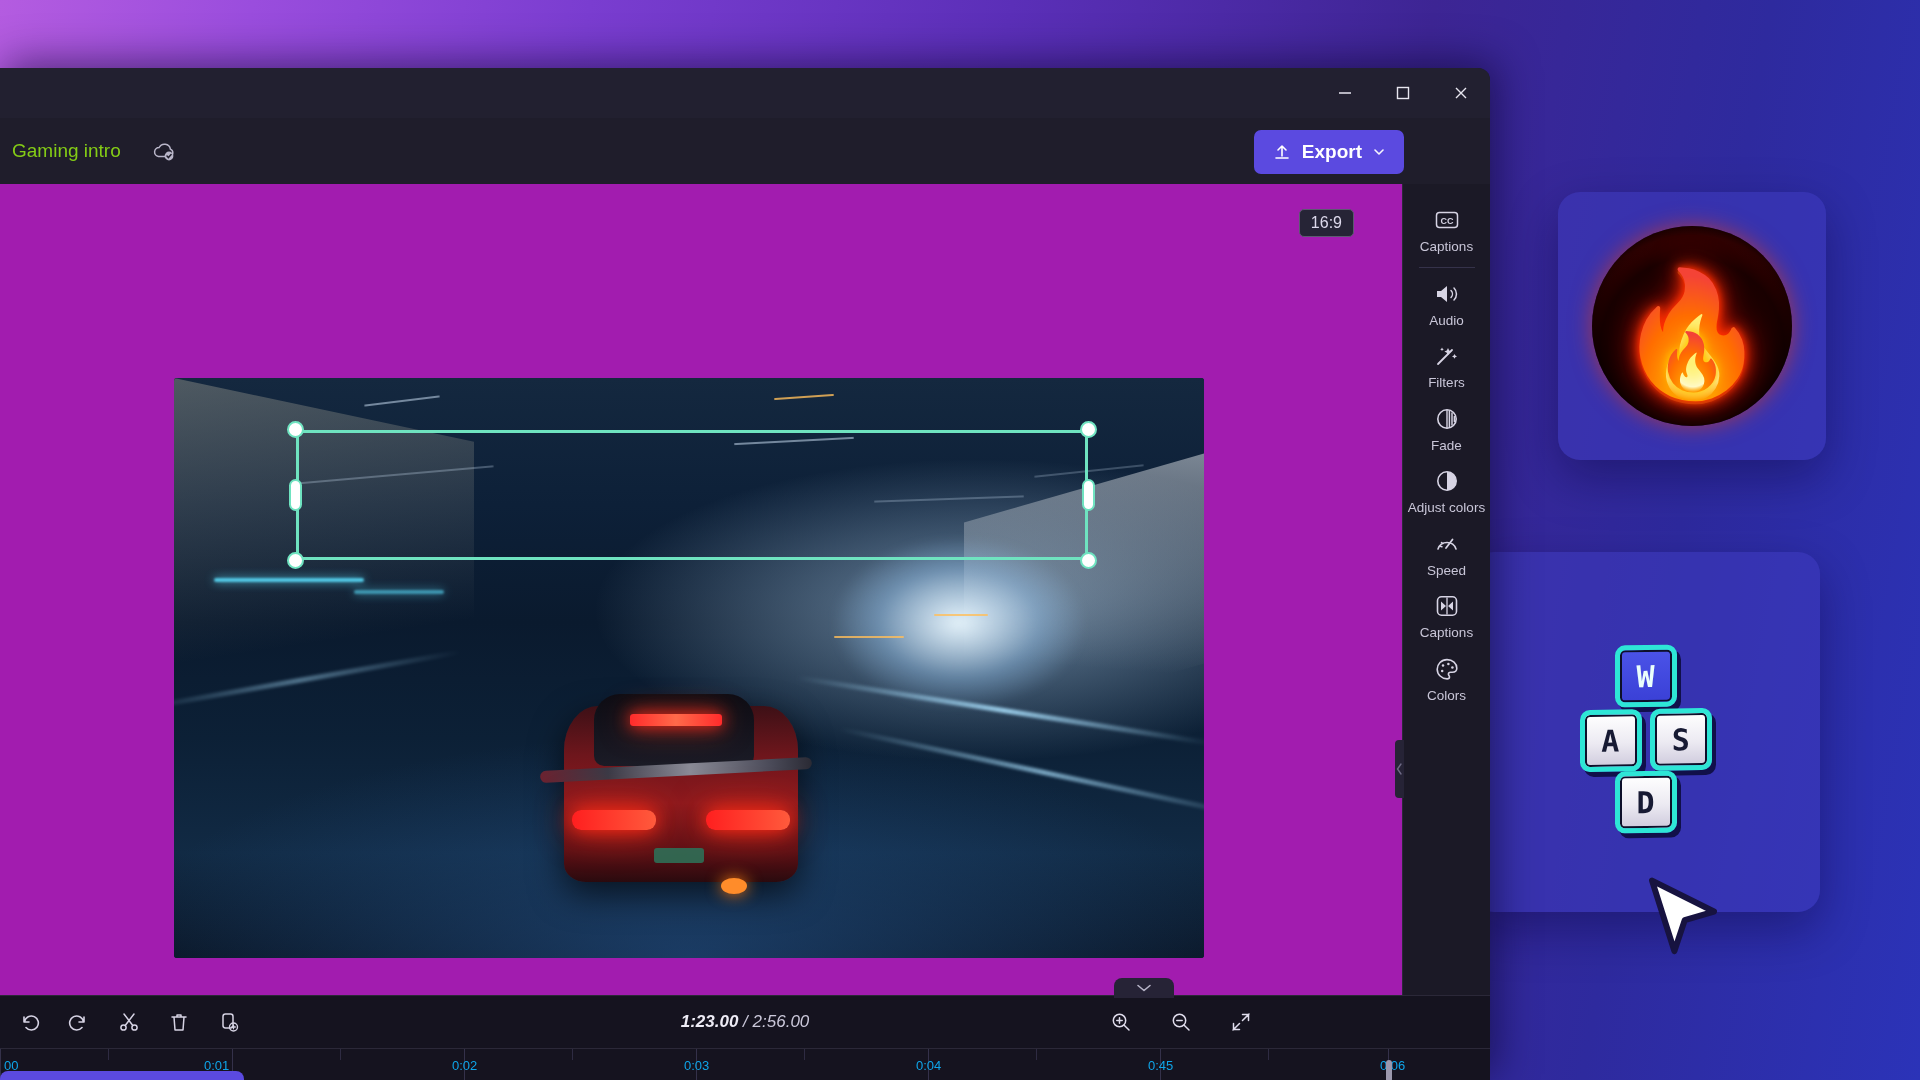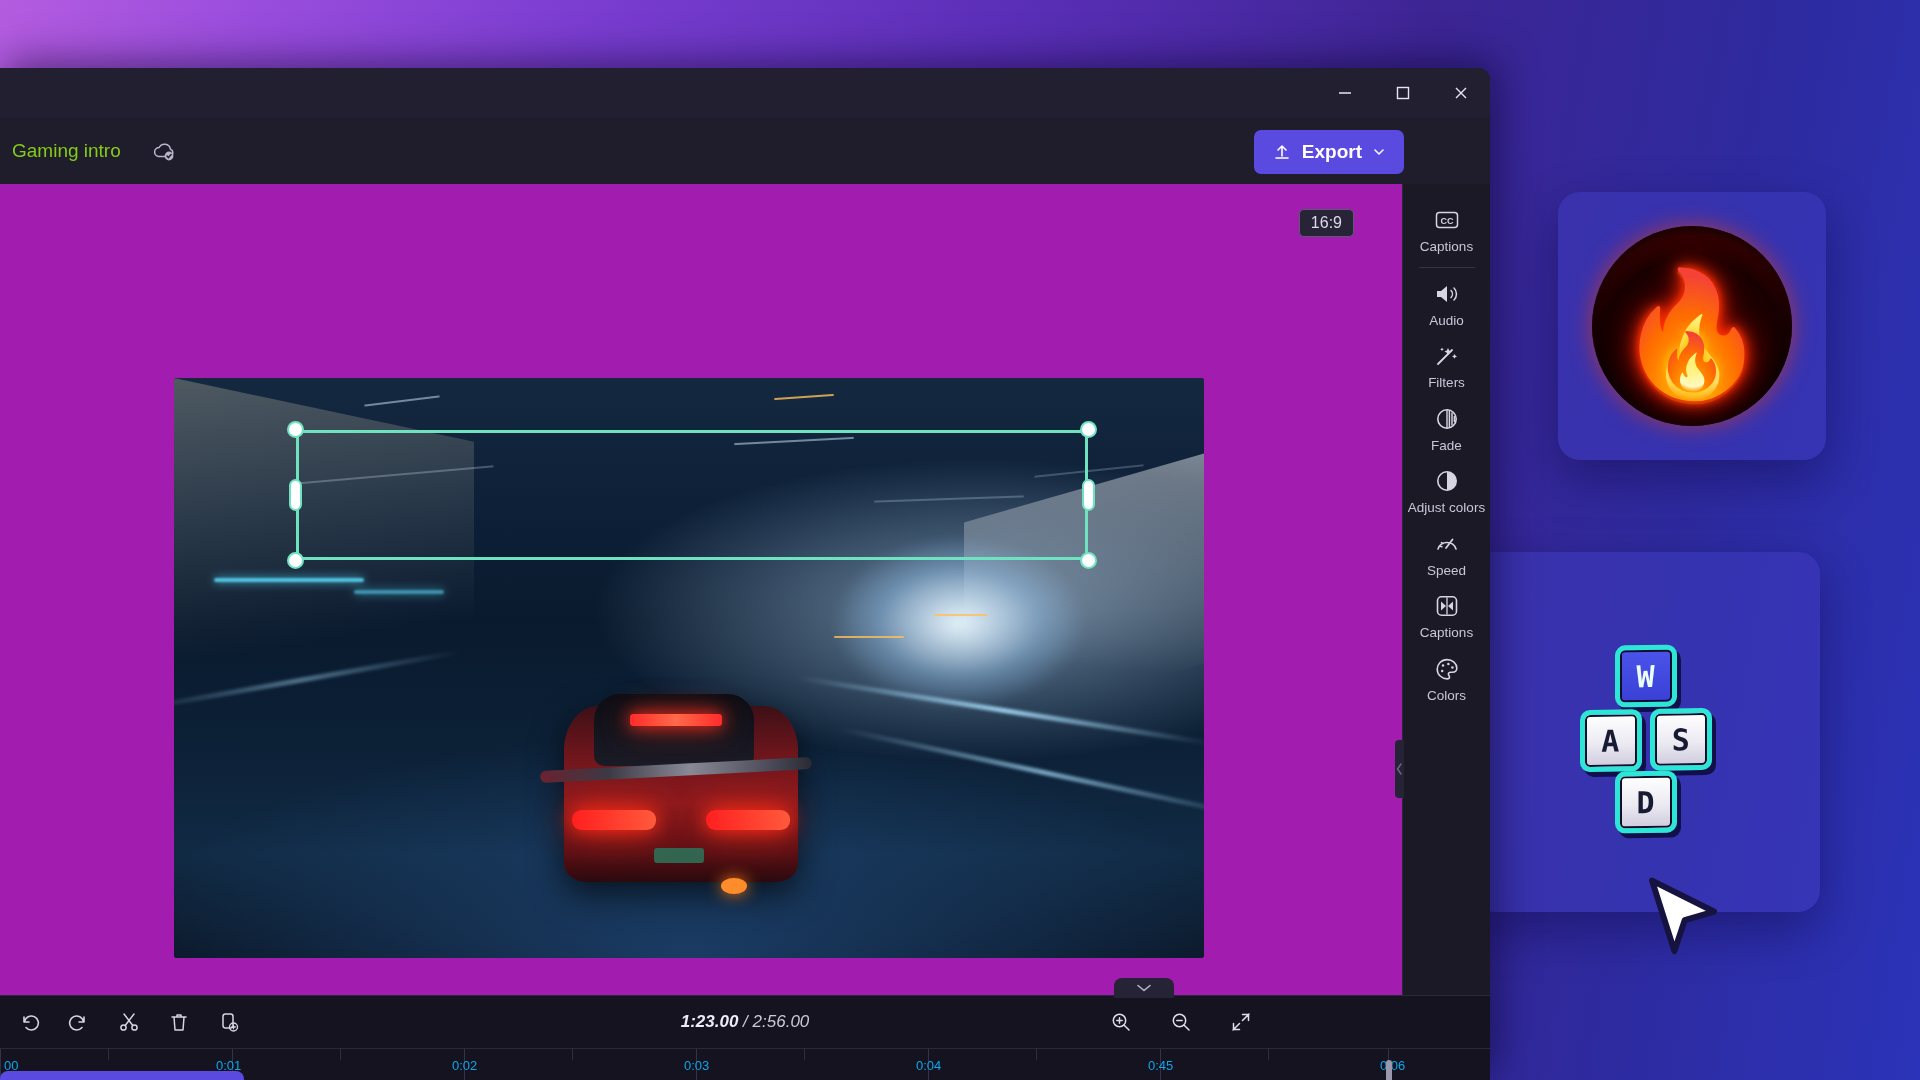--- a/index.html
+++ b/index.html
@@ -576,21 +576,21 @@
       <div class="tick" style="left:464px"></div>
       <div class="tick minor" style="left:572px"></div>
       <div class="tick" style="left:696px"></div>
       <div class="tick minor" style="left:804px"></div>
       <div class="tick" style="left:928px"></div>
       <div class="tick minor" style="left:1036px"></div>
       <div class="tick" style="left:1160px"></div>
       <div class="tick minor" style="left:1268px"></div>
       <div class="tick" style="left:1388px"></div>
       <div class="tick-label" style="left:4px">00</div>
-      <div class="tick-label" style="left:216px">0:01</div>
+      <div class="tick-label" style="left:204px">0:01</div>
       <div class="tick-label" style="left:452px">0:02</div>
       <div class="tick-label" style="left:684px">0:03</div>
       <div class="tick-label" style="left:916px">0:04</div>
       <div class="tick-label" style="left:1148px">0:45</div>
       <div class="tick-label" style="left:1380px">0:06</div>
       <div id="playhead" style="left:1386px"></div>
       <div id="clip"></div>
     </div>
   </div>
 </div>

